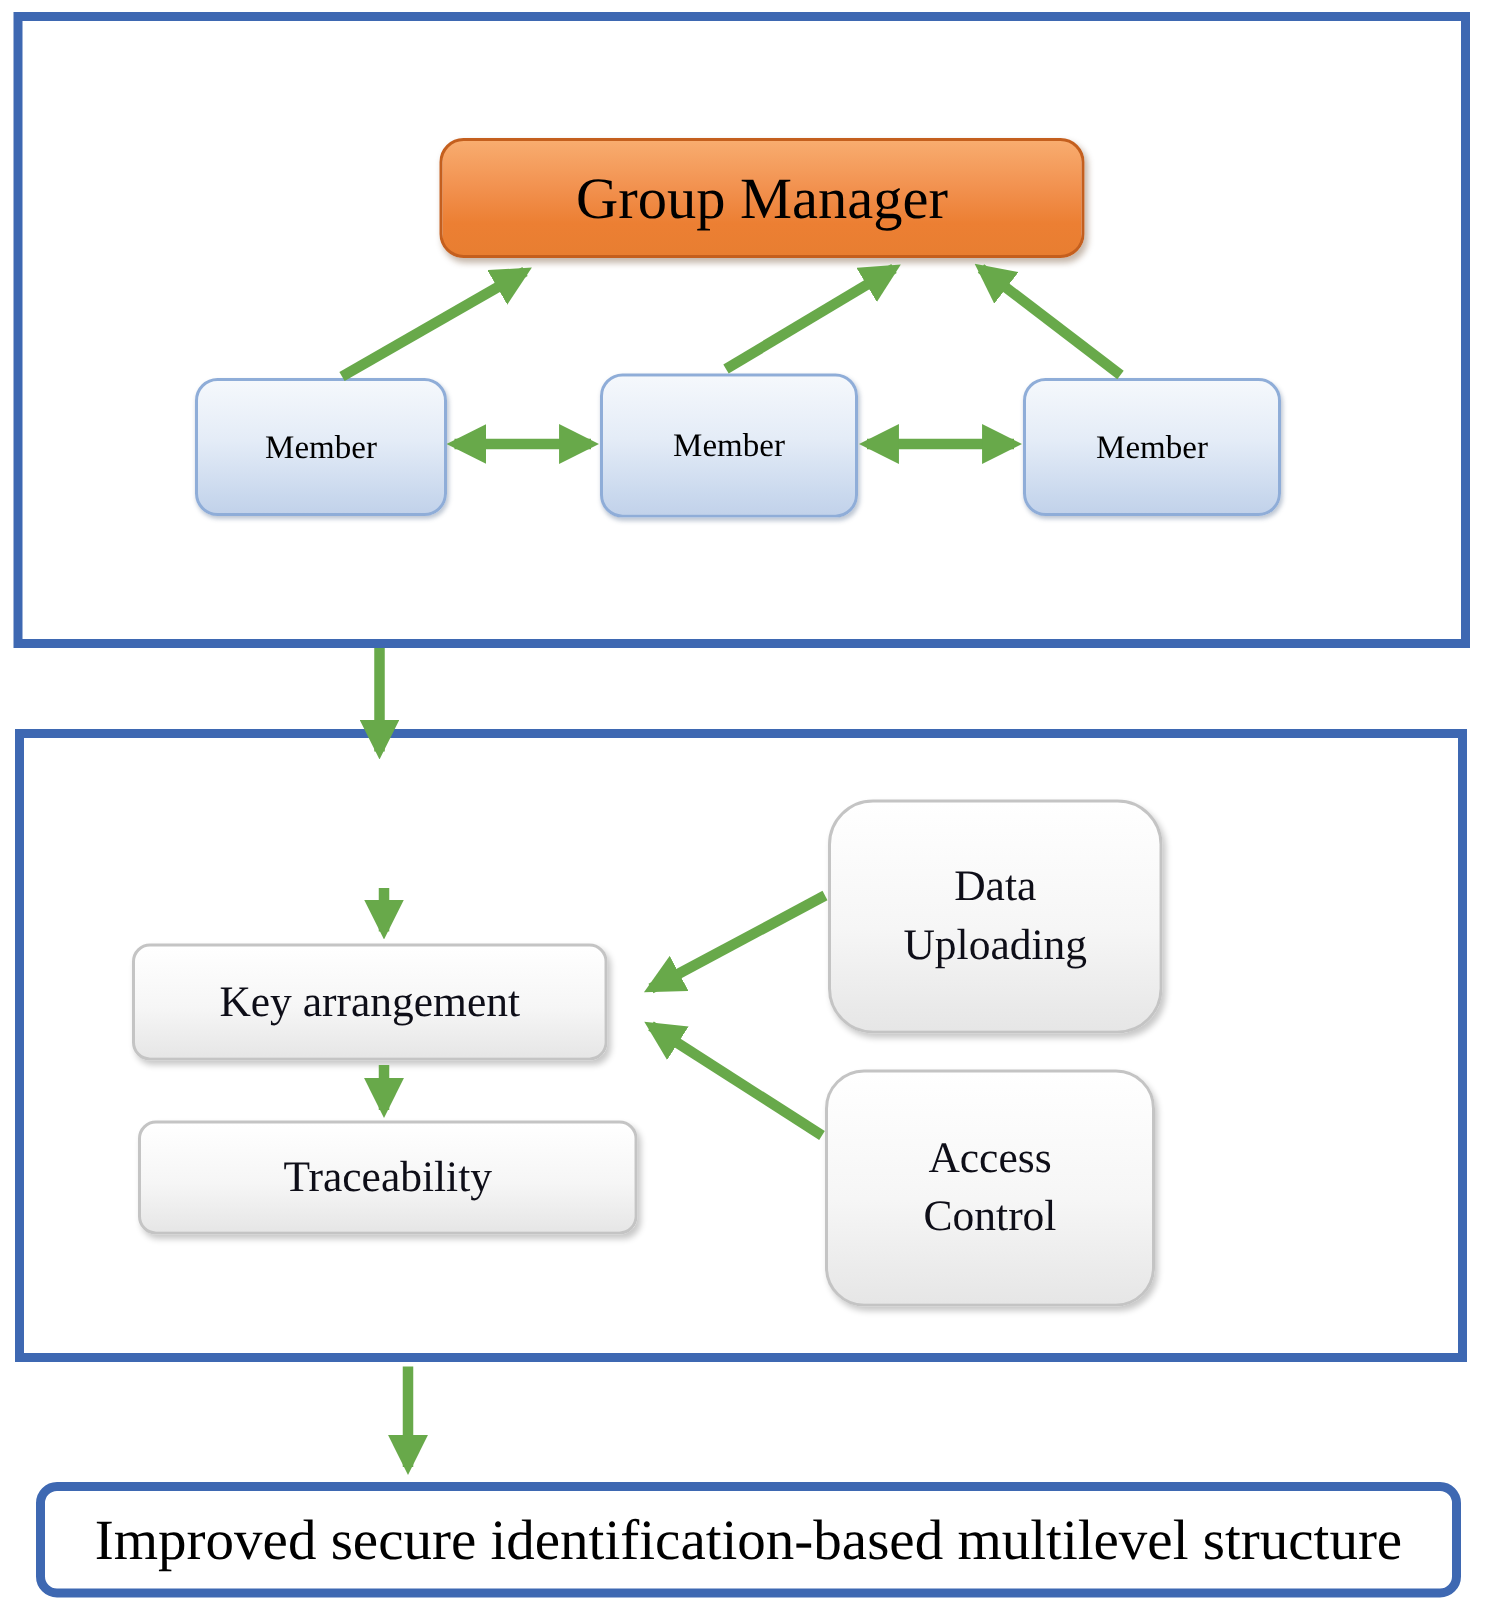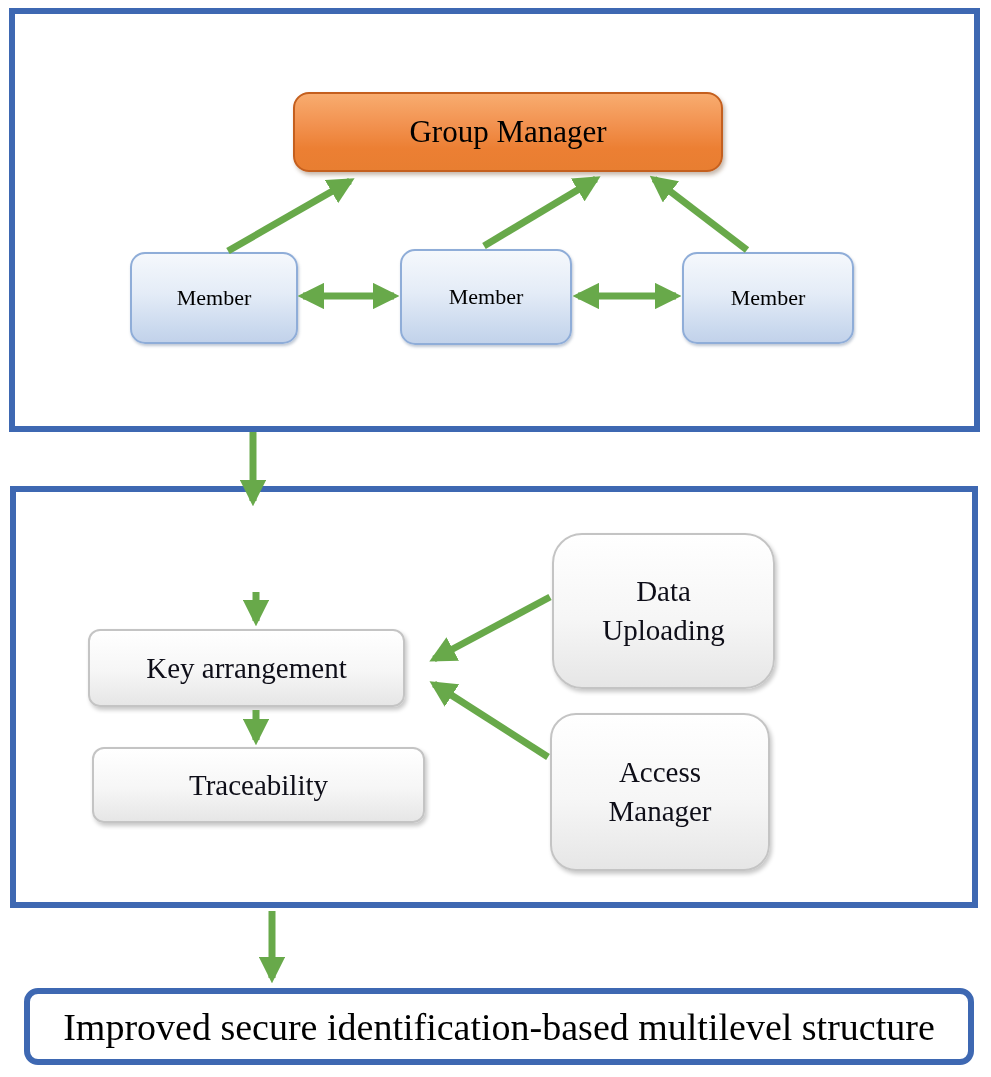--- a/index.html
+++ b/index.html
@@ -24,21 +24,21 @@
   .node {
     position:absolute; display:flex; align-items:center; justify-content:center;
     text-align:center; color:#000000;
   }
 
   .manager-node {
     left:293px; top:92px; width:430px; height:80px; border-radius:16px;
     background:linear-gradient(180deg,#f8ac6f 0%, #f29250 40%, #ec7f33 72%, #e87e31 100%);
     border:2px solid #c45f1e;
     box-shadow:2px 3px 4px rgba(90,50,15,0.35);
-    font-size:31px;
+    font-size:39px;
   }
 
   .member-node {
     width:168px; height:92px; border-radius:15px;
     background:linear-gradient(180deg,#f5f8fc 0%, #e4ecf7 45%, #cad9ee 85%, #c2d2ea 100%);
     border:2px solid #8fadd8;
     box-shadow:1px 2px 3px rgba(110,130,160,0.45);
     font-size:22px;
   }
   #member-left   { left:130px; top:252px; }
@@ -93,21 +93,21 @@
   </div>
   <div class="node process-node" id="traceability">
     <span>Traceability</span>
   </div>
   <div class="node process-node" id="data-uploading">
     <span>Data</span>
     <span>Uploading</span>
   </div>
   <div class="node process-node" id="access-control">
     <span>Access</span>
-    <span>Manager</span>
+    <span>Control</span>
   </div>
 
   <div id="bottom-panel">
     <span>Improved secure identification-based multilevel structure</span>
   </div>
 
   <svg id="edges-svg" viewBox="0 0 991 1077">
     <defs>
       <marker id="ah-end" markerUnits="strokeWidth" markerWidth="3.8" markerHeight="3.8" viewBox="0 0 10 10" refX="8" refY="5" orient="auto">
         <path d="M0,0 L10,5 L0,10 z" fill="#68a94a"></path>

